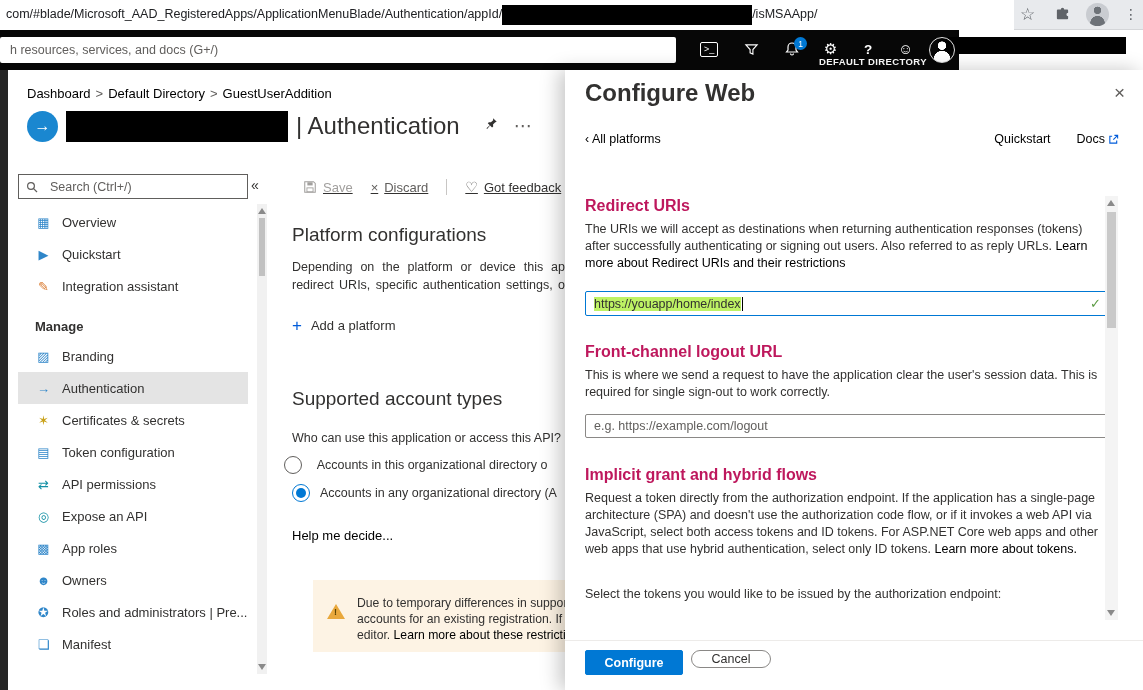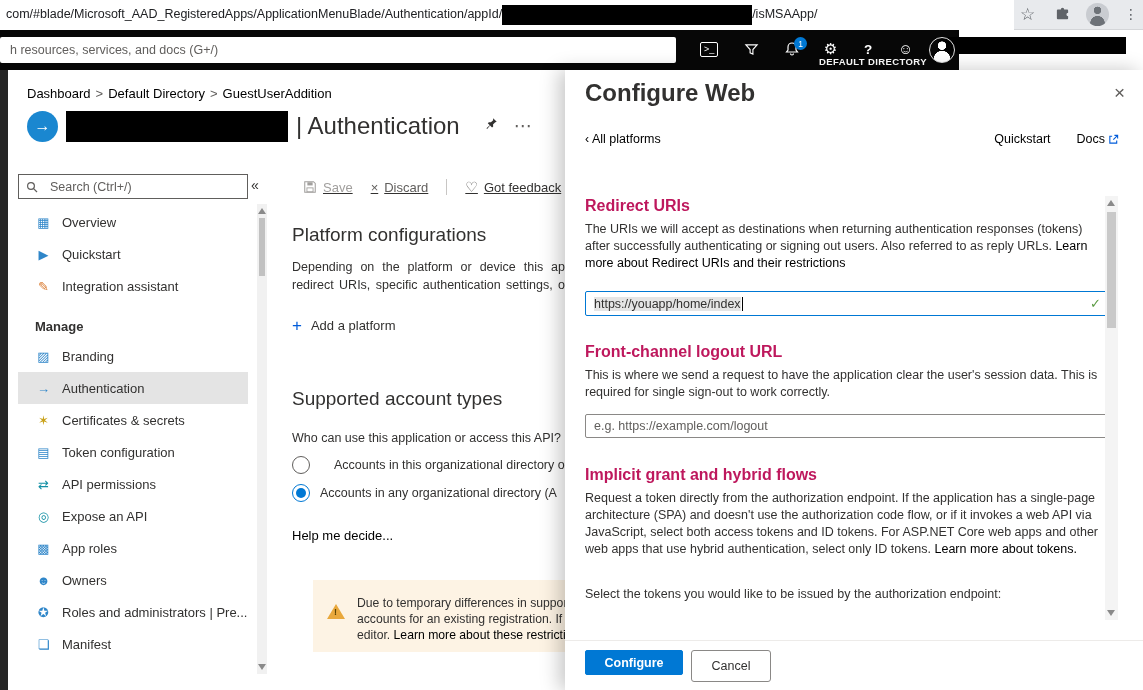--- a/index.html
+++ b/index.html
@@ -70,36 +70,36 @@
   .warn-line { position:absolute; left:44px; white-space:nowrap; font-size:12.2px; }
 
   
   .panel { left:565px; top:70px; width:578px; height:620px; background:#fff;
            box-shadow:-6px 0 18px rgba(0,0,0,.22); }
   .panel-title { font-size:24px; font-weight:600; color:#323130; }
   .panel-h { font-size:16px; font-weight:600; color:#be185d; }
   .body-text { font-size:12.5px; line-height:17px; color:#323130; width:525px; }
   .inp1 { left:20px; top:221px; width:525px; height:25px; border:1.5px solid #0078d4; border-radius:2px;
           display:flex; align-items:center; padding:0 8px; font-size:12.5px; background:#fff; }
-  .hl { background:#e5e5e5; }
+  .hl { background:#bef264; }
   .caret { width:1px; height:14px; background:#000; margin-left:1px; }
   .chk { margin-left:auto; color:#5b9b43; font-size:13px; }
   .inp2 { left:20px; top:344px; width:525px; height:24px; border:1px solid #8a8886; border-radius:2px;
           padding:0 8px; font-size:12.5px; font-family:"Liberation Sans","DejaVu Sans",sans-serif; color:#323130; }
   .inp2::placeholder { color:#605e5c; }
   .pn-scroll { position:absolute; left:540px; top:126px; width:13px; height:424px; background:#f4f4f4; }
   .pn-thumb { position:absolute; left:2px; top:16px; width:9px; height:116px; background:#c9c9c9; }
   .pn-scroll .tri-up { left:2px; }
   .pn-scroll .tri-down { left:2px; }
   .footer { position:absolute; left:0; top:570px; width:578px; height:50px; background:#fff; border-top:1px solid #edebe9; }
   .btn-primary { position:absolute; left:20px; top:9px; width:98px; height:25px; background:#0078d4; color:#fff;
                  border:1px solid #0078d4; border-radius:2px; font-size:12.5px; font-weight:600; cursor:pointer;
                  font-family:"Liberation Sans","DejaVu Sans",sans-serif; }
-  .btn-secondary { position:absolute; left:126px; top:9px; width:80px; height:32px; background:#fff; color:#323130;
-                 border:1px solid #8a8886; border-radius:3px; font-size:12.5px; cursor:pointer;
+  .btn-secondary { position:absolute; left:126px; top:9px; width:80px; height:18px; background:#fff; color:#323130;
+                 border:1px solid #8a8886; border-radius:12px; font-size:12.5px; cursor:pointer;
                  font-family:"Liberation Sans","DejaVu Sans",sans-serif; }
 </style>
 </head>
 <body>
 
 <div class="abs browser-bar">
   <div class="abs url-field">
     <span class="url-text"><span>com/#blade/Microsoft_AAD_RegisteredApps/ApplicationMenuBlade/Authentication/appId/</span><span class="redact" style="width:250px;height:20px;"></span><span>/isMSAApp/</span></span>
   </div>
   <span class="abs" style="left:1020px;top:4px;font-size:17px;color:#5f6368;cursor:pointer;">☆</span>
@@ -255,21 +255,21 @@
   <div class="clip just">Depending on the platform or device this ap</div>
   <div class="clip just">redirect URIs, specific authentication settings, o</div>
 </div>
 <div class="abs" style="left:292px;top:317px;display:flex;align-items:center;gap:9px;cursor:pointer;">
   <span style="color:#015cda;font-size:17px;line-height:17px;">+</span>
   <span style="font-size:13px;color:#323130;">Add a platform</span>
 </div>
 
 <div class="abs h-section" style="left:292px;top:388px;">Supported account types</div>
 <div class="abs clip" style="left:292px;top:429px;">Who can use this application or access this API?</div>
-<div class="abs" style="left:292px;top:456px;display:flex;align-items:center;gap:24px;">
+<div class="abs" style="left:284px;top:456px;display:flex;align-items:center;gap:10px;text-align:center;">
   <span class="radio"></span>
   <span class="clip" style="width:240px;">Accounts in this organizational directory o</span>
 </div>
 <div class="abs" style="left:292px;top:484px;display:flex;align-items:center;gap:10px;">
   <span class="radio sel"></span>
   <span class="clip" style="width:240px;">Accounts in any organizational directory (A</span>
 </div>
 <a class="abs lnk" style="left:292px;top:528px;font-size:13px;">Help me decide...</a>
 
 <div class="abs warn">

